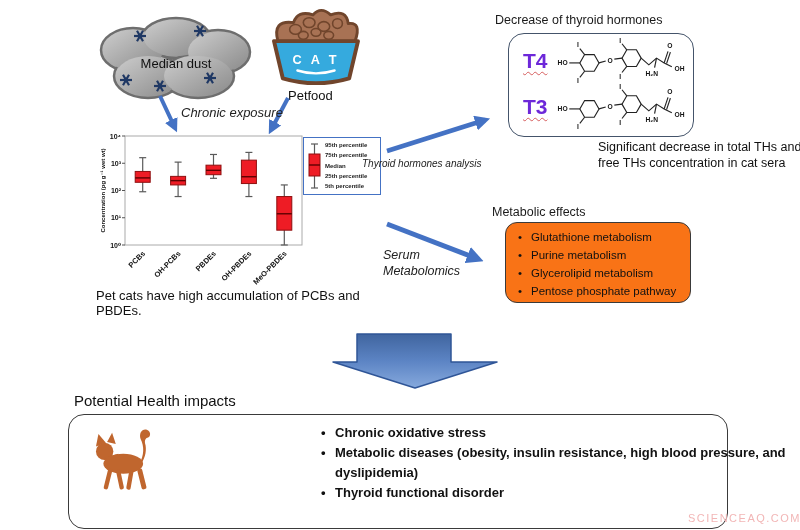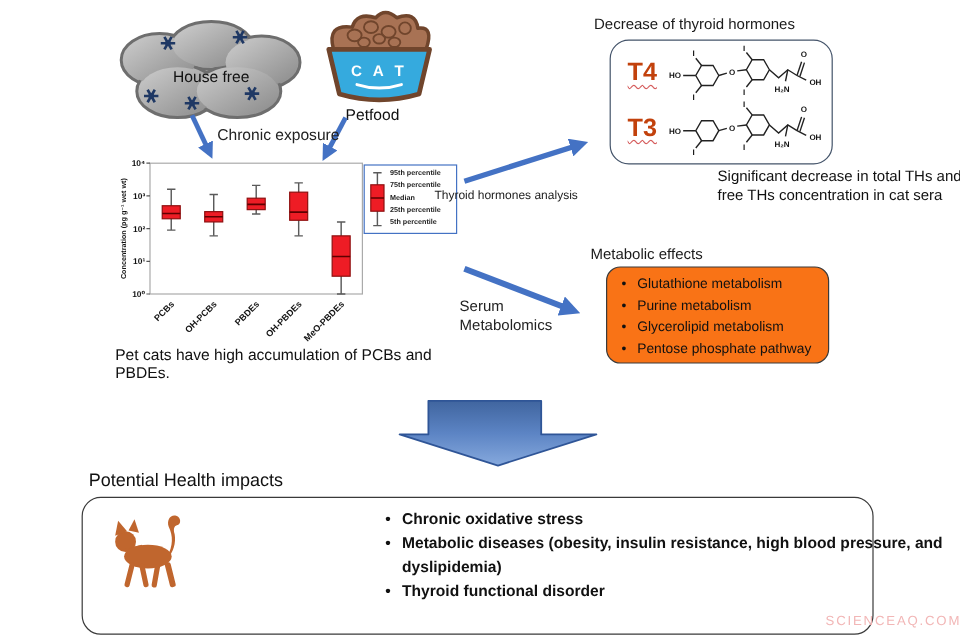--- a/index.html
+++ b/index.html
@@ -1,33 +1,33 @@
 <!DOCTYPE html>
 <html><head>
 <meta charset="utf-8">
 <style>
   html,body{margin:0;padding:0;background:#fff;}
   #canvas{position:relative;width:800px;height:530px;background:#fff;overflow:hidden;
           font-family:"Liberation Sans","DejaVu Sans",sans-serif;color:#111;}
   .abs{position:absolute;}
-  .italic{}
+  .italic{font-style:italic;}
   .hd{font-size:13px;color:#1a1a1a;}
   #house-dust-label{left:126px;top:56px;width:100px;text-align:center;font-size:13px;color:#111;}
   #petfood-label{left:288px;top:88px;width:90px;text-align:left;font-size:13px;}
   #chronic-label{left:181px;top:105px;font-size:13px;color:#222;}
   #chart-caption{left:96px;top:288px;width:300px;font-size:13px;color:#111;}
   #legend-box{left:303px;top:137px;width:78px;height:58px;border:1.5px solid #4472c4;background:#fff;
               display:flex;align-items:center;box-sizing:border-box;padding:2px 2px 2px 3px;}
   .legend-col{display:flex;flex-direction:column;justify-content:space-between;height:50px;margin-left:3px;}
   .legend-row{font-size:6px;font-weight:700;color:#222;line-height:9px;white-space:nowrap;}
   #thyroid-heading{left:495px;top:13px;font-size:12.5px;}
   #thyroid-box{left:508px;top:33px;width:186px;height:104px;border:1.6px solid #44546a;border-radius:16px;
                background:#fff;box-sizing:border-box;padding:4px 2px;}
   .th-row{display:flex;align-items:center;height:46px;}
-  .th-label{font-size:21px;font-weight:600;color:#c2410c;margin:0 6px 0 12px;
+  .th-label{font-size:21px;font-weight:600;color:#6d28d9;margin:0 6px 0 12px;
             text-decoration:underline wavy #d65f5f;text-underline-offset:3px;text-decoration-thickness:1px;}
   #thyroid-result{left:552px;top:139px;width:240px;font-size:12.5px;line-height:16px;color:#111;margin-left:46px;}
   #thyroid-arrow-label{left:362px;top:158px;font-size:10px;color:#222;}
   #metabolic-heading{left:492px;top:205px;font-size:12.5px;}
   #metabolic-box{left:505px;top:222px;width:186px;height:81px;border:1.3px solid #3a3a3a;border-radius:12px;
                  background:#f97316;box-sizing:border-box;padding:5px 6px 0 10px;}
   #metabolic-box ul,#health-box ul{margin:0;padding:0;list-style:none;}
   #metabolic-box li{position:relative;font-size:11.5px;line-height:18px;padding-left:15px;color:#111;}
   #metabolic-box li::before{content:"\2022";position:absolute;left:2px;}
   #serum-label{left:383px;top:247px;font-size:12.5px;line-height:16px;color:#222;}
@@ -71,21 +71,21 @@
       <ellipse cx="130" cy="42" rx="30" ry="20"></ellipse>
       <ellipse cx="60" cy="66" rx="32" ry="20"></ellipse>
       <ellipse cx="110" cy="66" rx="34" ry="20"></ellipse>
     </g>
     <use href="#star" x="52" y="26"></use>
     <use href="#star" x="112" y="21"></use>
     <use href="#star" x="38" y="70"></use>
     <use href="#star" x="72" y="76"></use>
     <use href="#star" x="122" y="68"></use>
   </svg>
-  <div class="abs" id="house-dust-label">House free</div>
+  <div class="abs" id="house-dust-label">Median dust</div>
 
   <svg class="abs" style="left:262px;top:6px" width="108" height="84" viewBox="0 0 110 86">
     <path d="M16,36 Q10,14 32,17 Q36,4 52,9 Q60,0 70,9 Q86,3 88,18 Q102,16 95,36 Z" fill="#a87254" stroke="#70452c" stroke-width="3" stroke-linejoin="round"></path>
     <g fill="none" stroke="#70452c" stroke-width="1.6">
       <ellipse cx="34" cy="24" rx="6" ry="5"></ellipse>
         <ellipse cx="48" cy="17" rx="6" ry="5"></ellipse>
       <ellipse cx="63" cy="21" rx="6" ry="5"></ellipse>
         <ellipse cx="77" cy="18" rx="5" ry="5"></ellipse>
       <ellipse cx="42" cy="30" rx="5" ry="4"></ellipse>
         <ellipse cx="68" cy="30" rx="5" ry="4"></ellipse>

